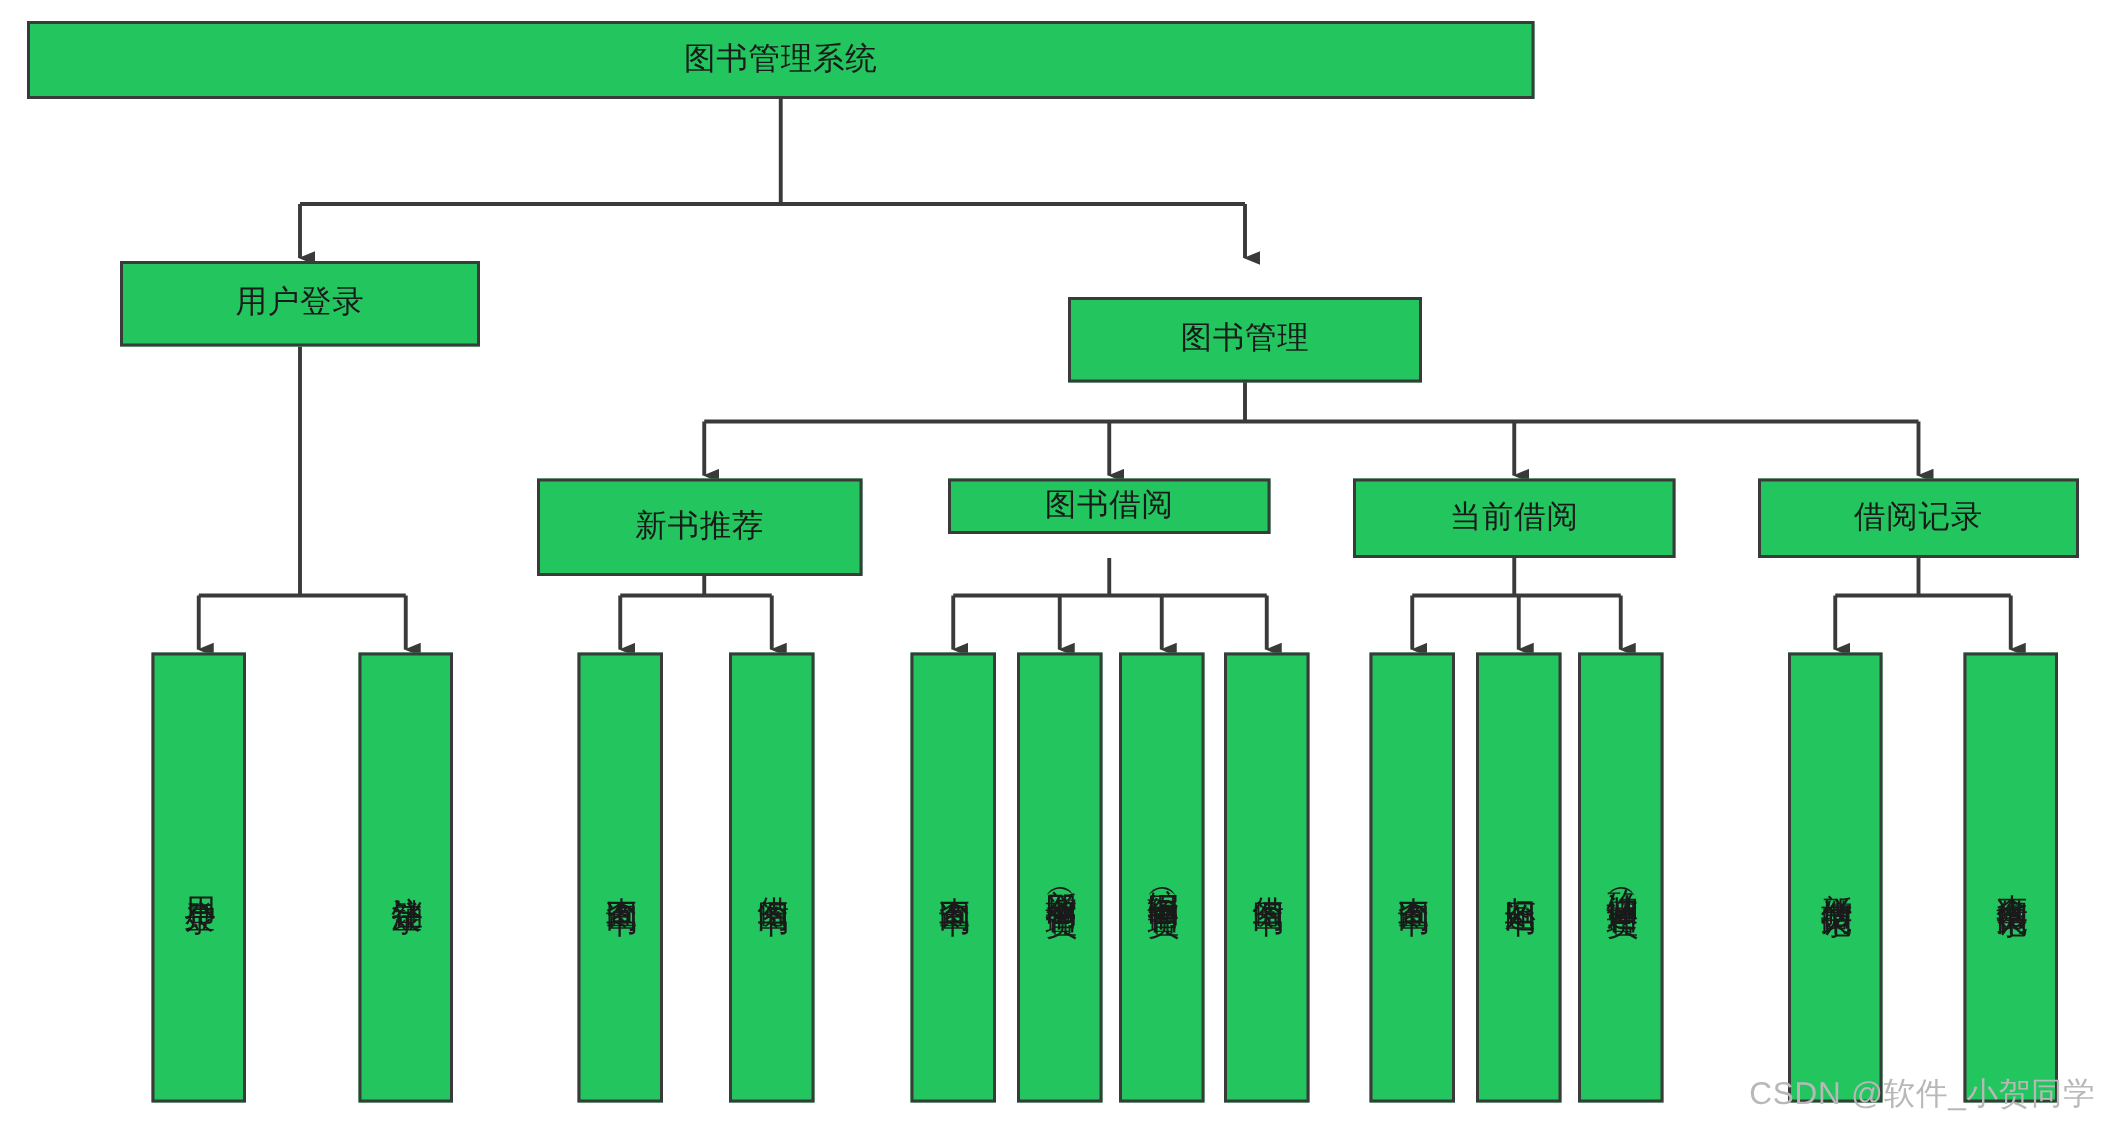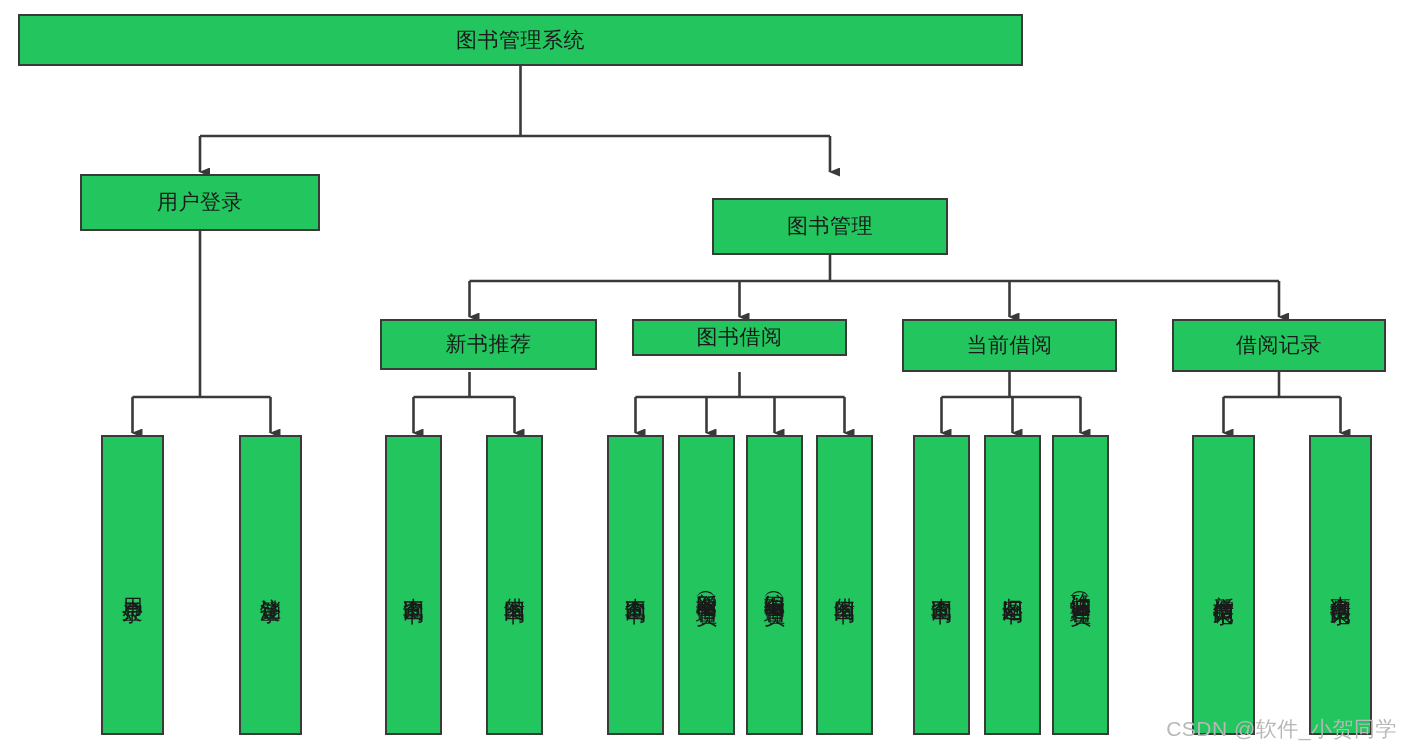--- a/index.html
+++ b/index.html
@@ -125,21 +125,21 @@
   </div>
 
   <div class="node horiz" style="left: 80px; top: 174px; width: 240px; height: 57px;">
     <span class="node-label">用户登录</span>
   </div>
 
   <div class="node horiz" style="left: 712px; top: 174px; width: 236px; height: 57px; margin-top: 24px;">
     <span class="node-label">图书管理</span>
   </div>
 
-  <div class="node horiz" style="left: 380px; top: 319px; width: 217px; height: 51px; justify-content: center;">
+  <div class="node horiz" style="left: 358px; top: 319px; width: 217px; height: 65px; justify-content: center;">
     <span class="node-label">新书推荐</span>
   </div>
 
   <div class="node horiz" style="left: 632px; top: 319px; width: 215px; height: 37px;">
     <span class="node-label">图书借阅</span>
   </div>
 
   <div class="node horiz" style="left: 1172px; top: 319px; width: 214px; height: 53px;">
     <span class="node-label">借阅记录</span>
   </div>

